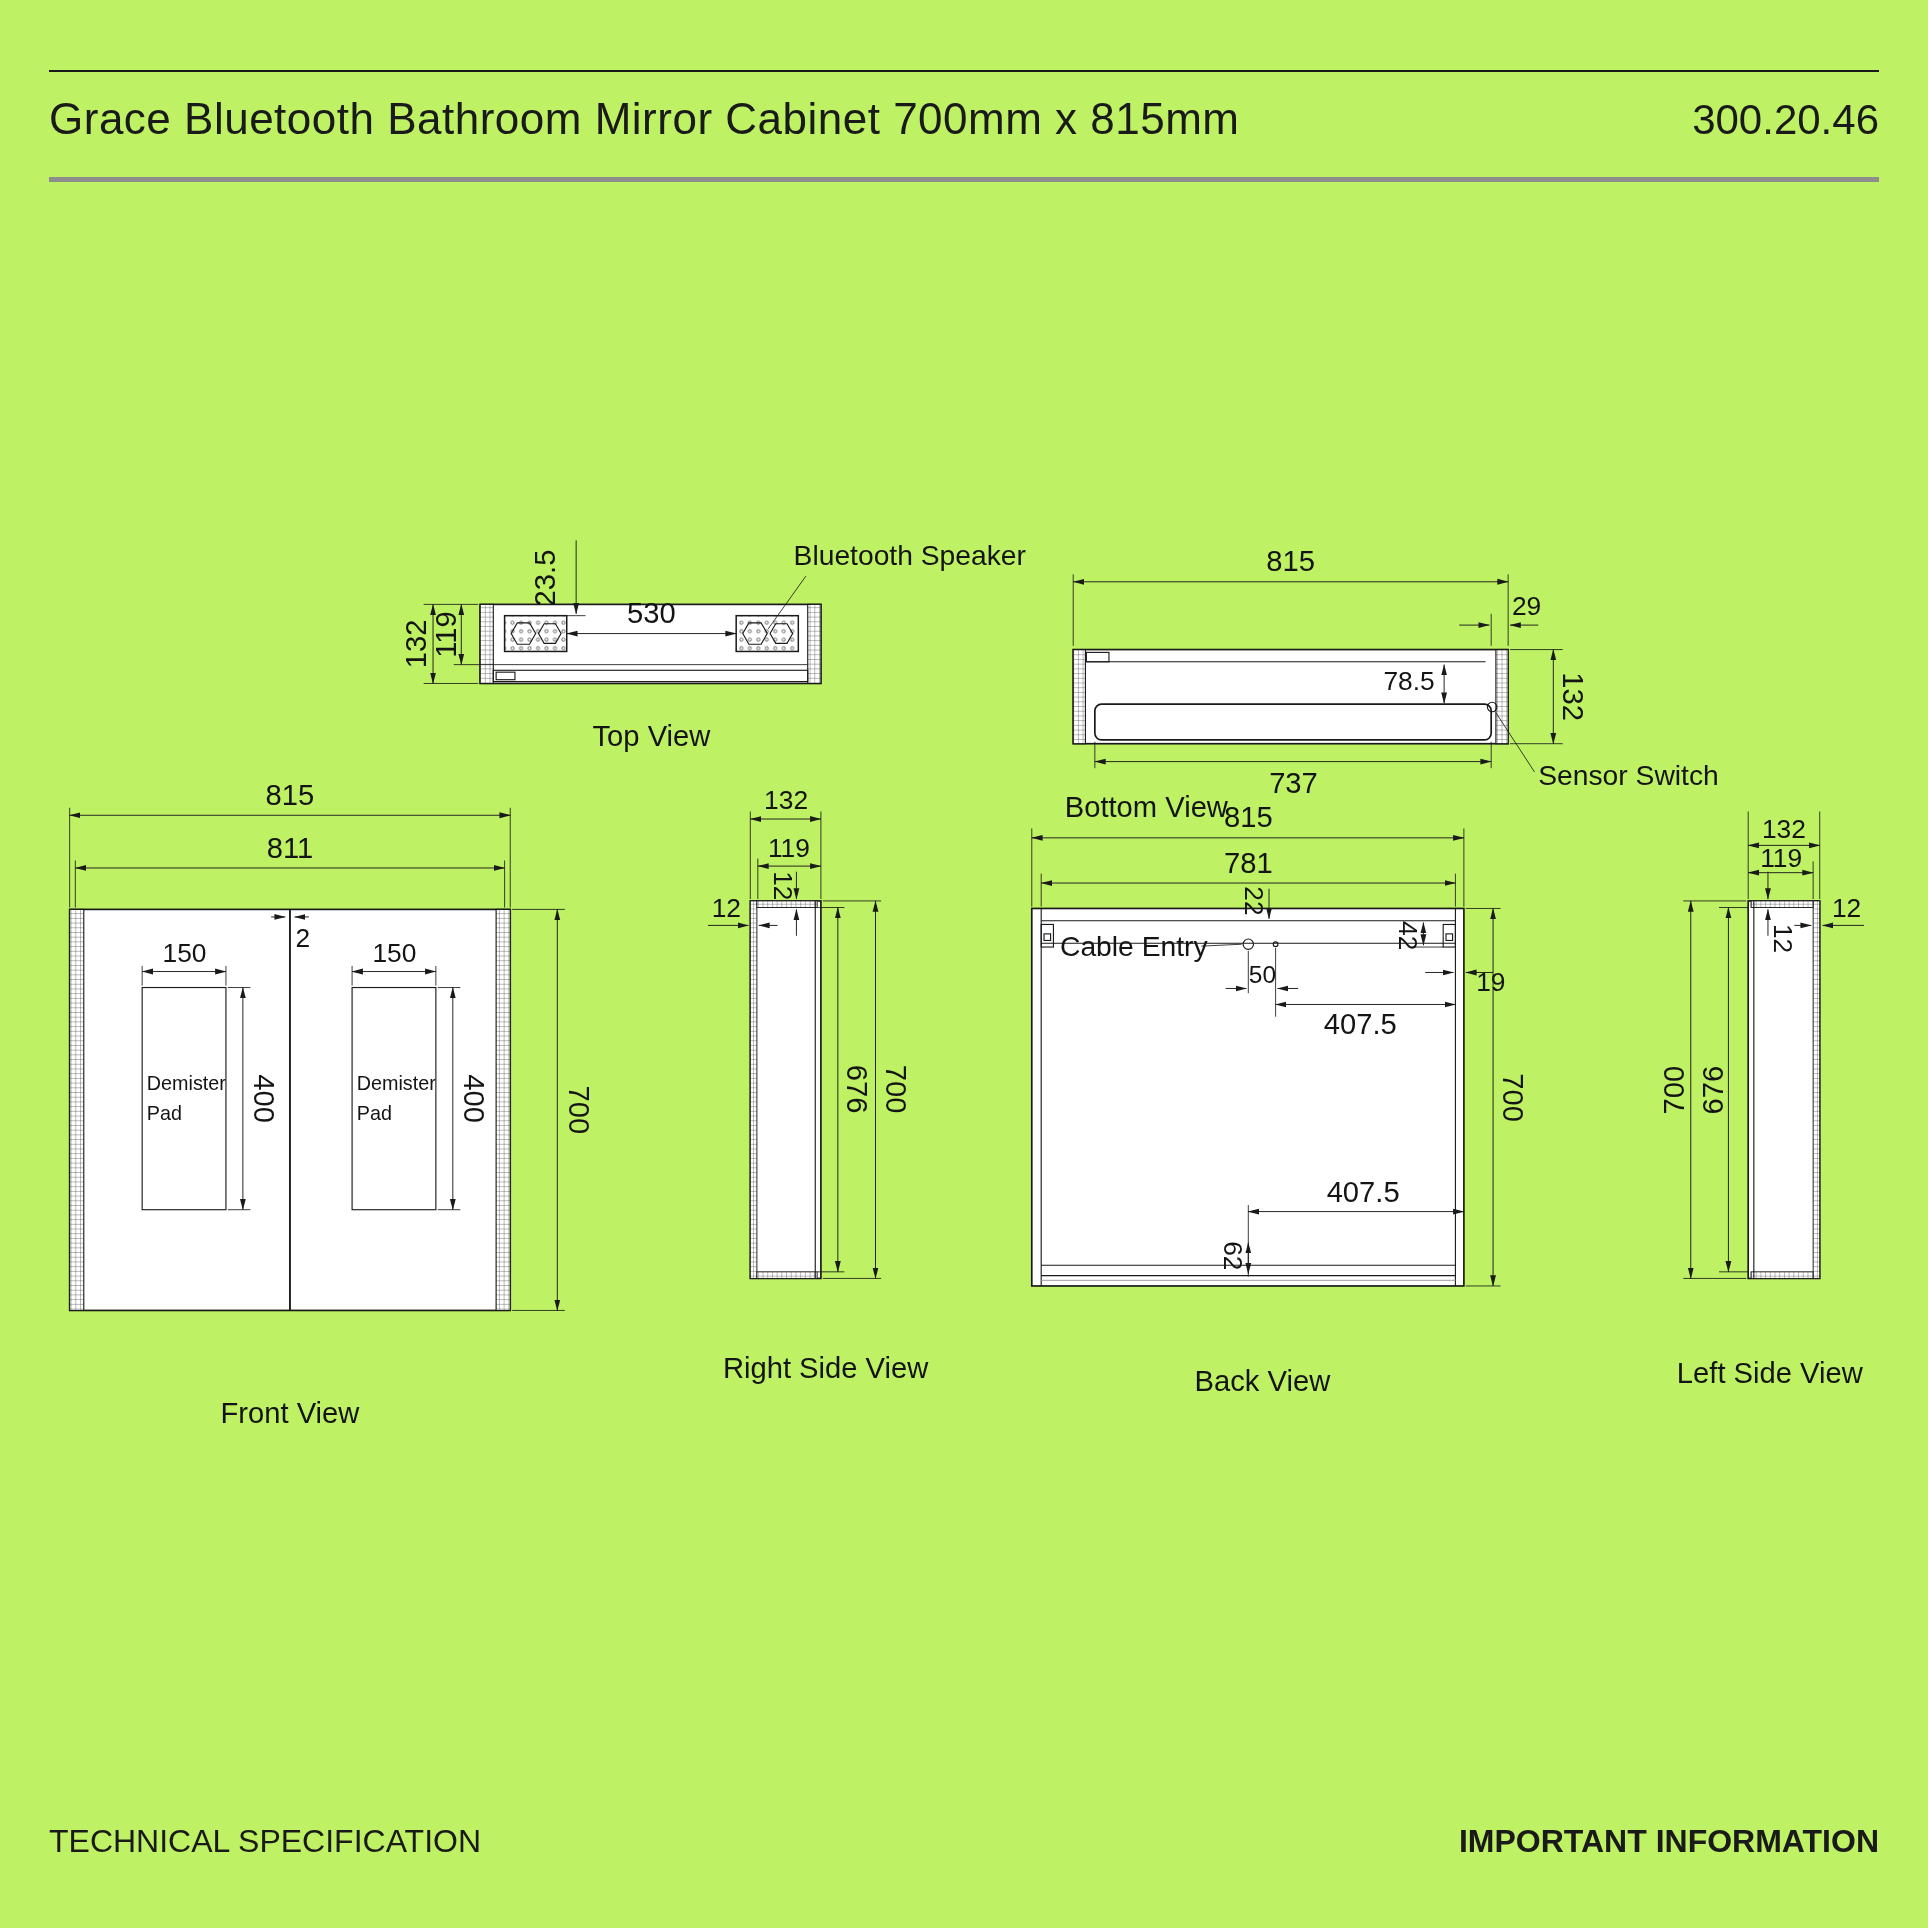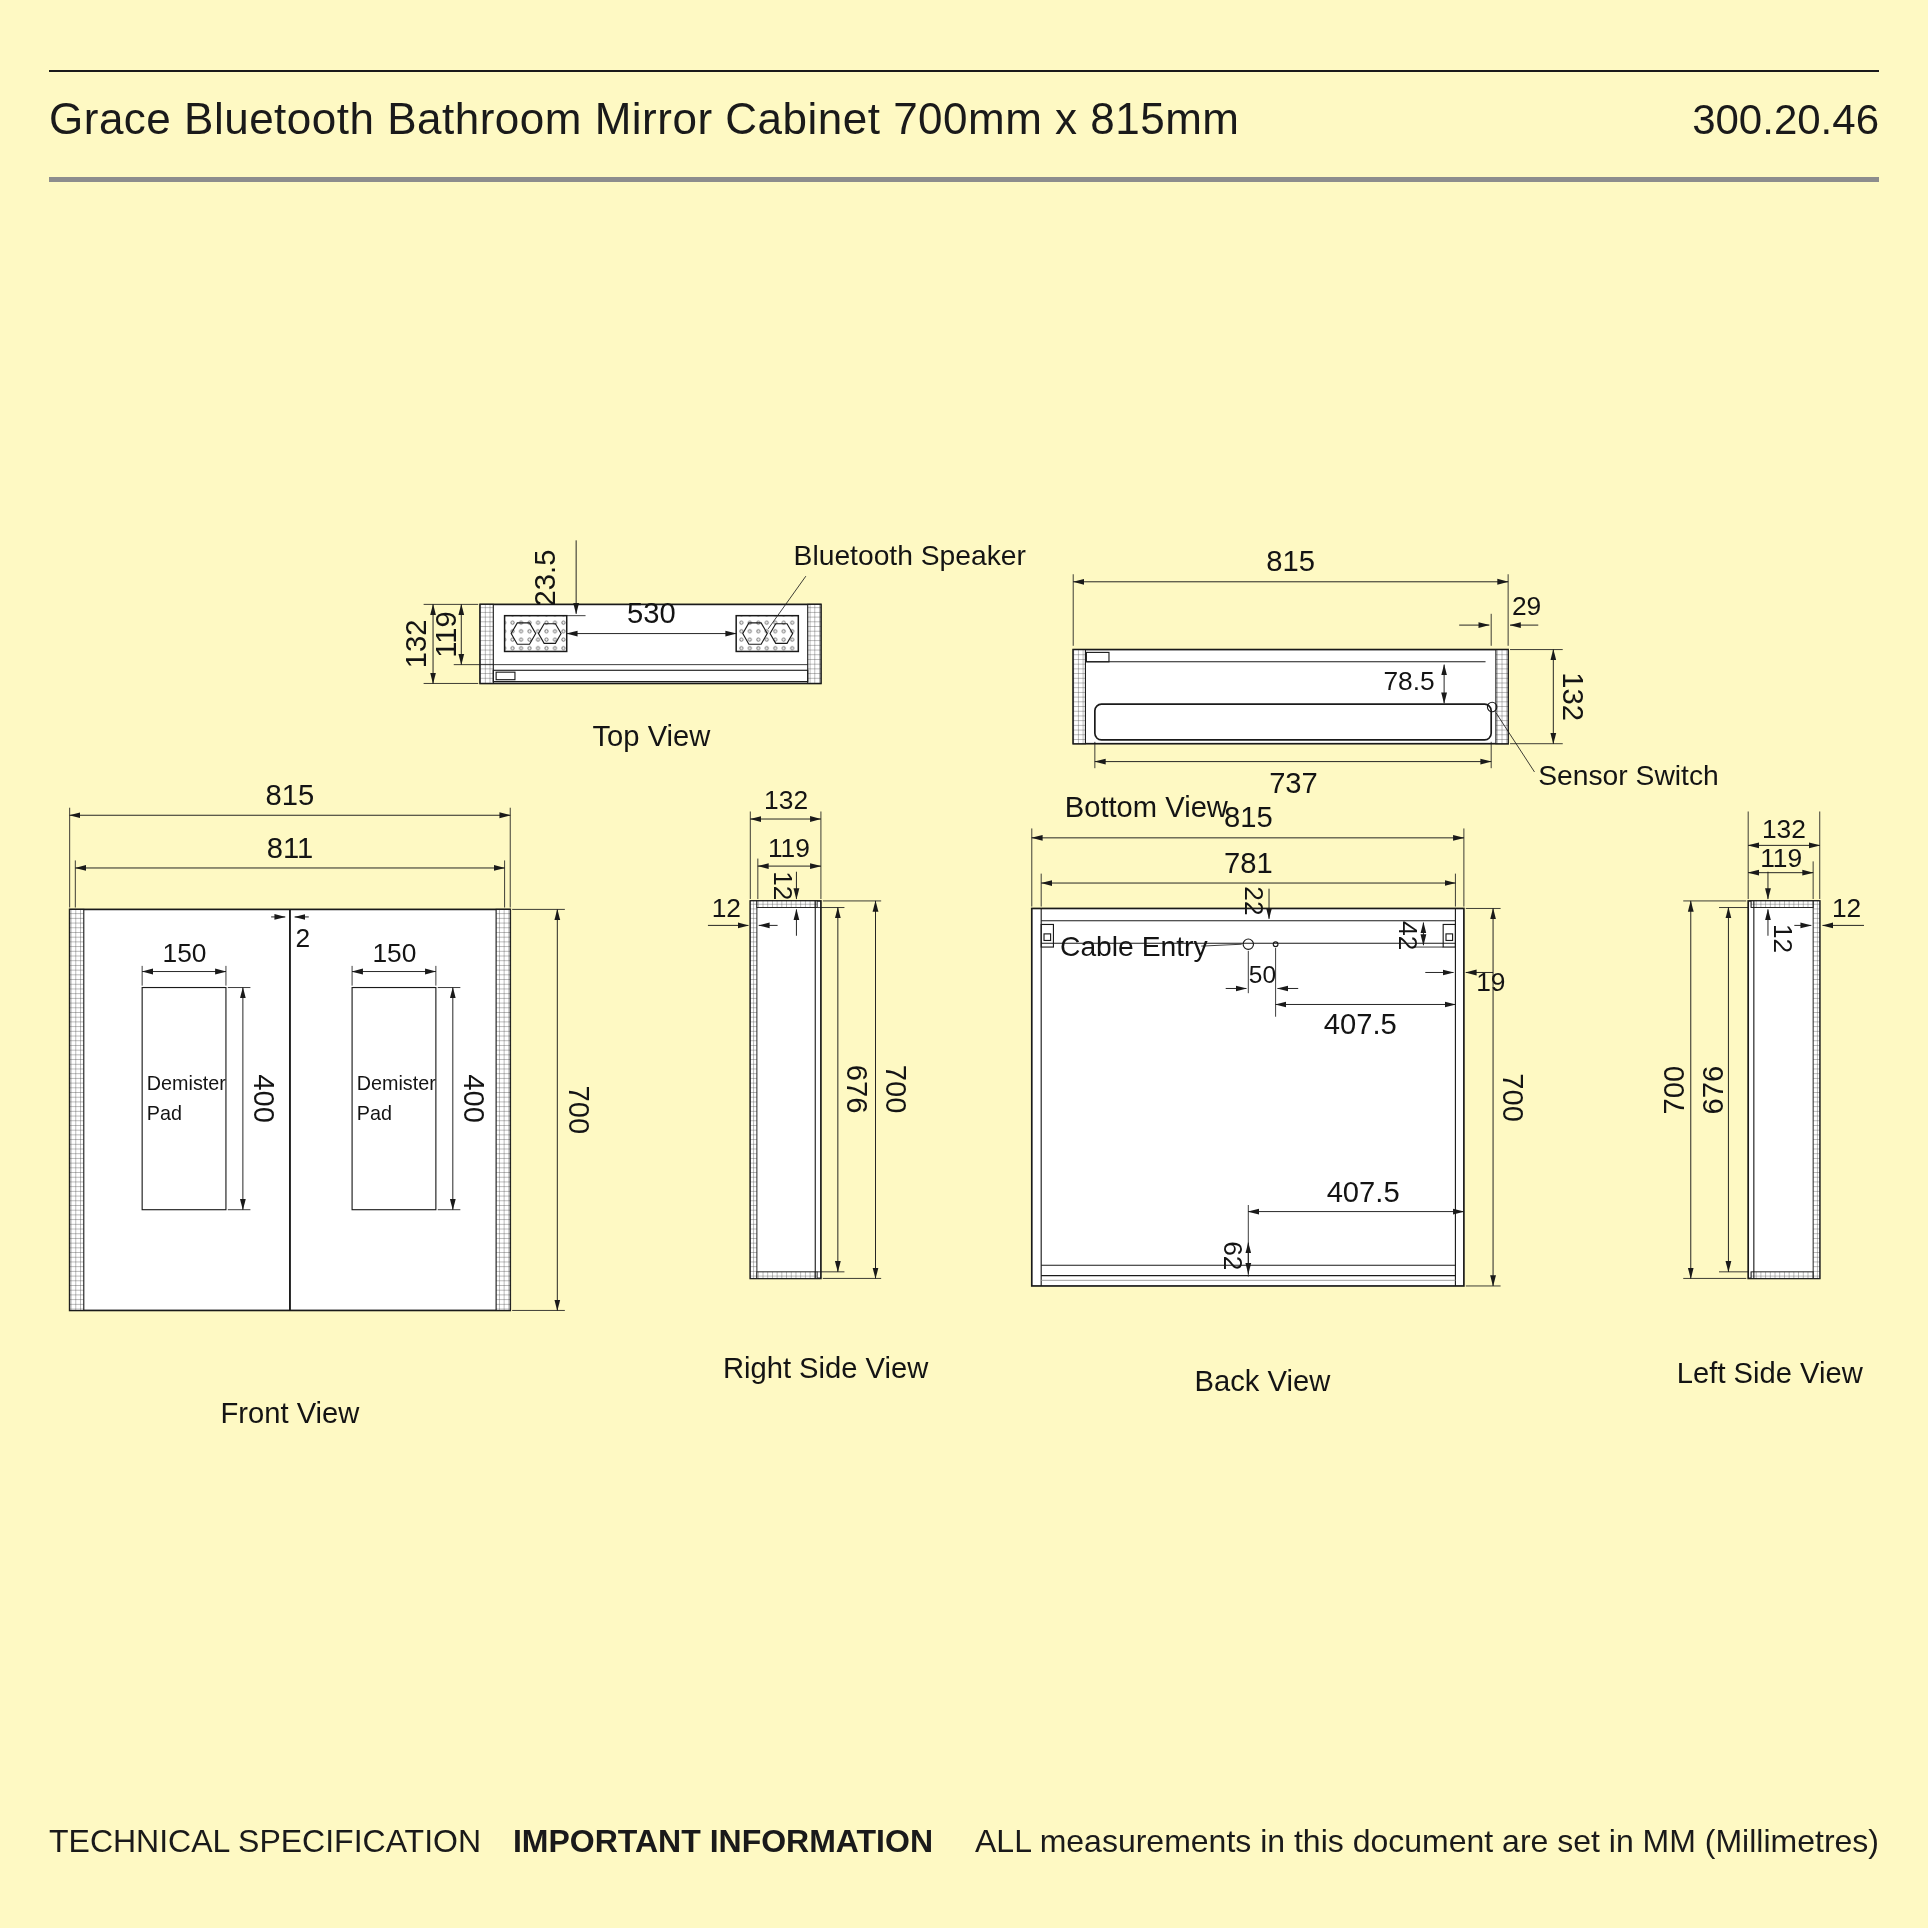--- a/index.html
+++ b/index.html
@@ -1,16 +1,16 @@
 <!DOCTYPE html>
 <html style="font-size:15px"><head>
 <meta charset="utf-8">
 <style>
   html,body{margin:0;padding:0;background:#ffffff;}
-  .page{position:relative;width:1928px;height:1928px;background:#fef9c3;overflow:hidden;
+  .page{position:relative;width:1928px;height:1928px;background:#bef264;overflow:hidden;
         font-family:"Liberation Sans",sans-serif;color:#1a1a1a;}
   .rule-top{position:absolute;left:49px;right:49px;top:70px;height:1.9px;background:#1a1a1a;}
   .header-row{position:absolute;left:49px;right:49px;top:94px;display:flex;
               justify-content:space-between;align-items:baseline;}
   .title{font-size:44px;letter-spacing:0.5px;font-weight:400;}
   .code{font-size:42px;font-weight:400;}
   .rule-bottom{position:absolute;left:49px;right:49px;top:177px;height:4.7px;background:#8d8d8d;}
   .footer-row{position:absolute;left:49px;right:49px;top:1823px;display:flex;
               justify-content:space-between;align-items:baseline;font-size:32px;}
   .footer-right{display:flex;gap:42px;align-items:baseline;}
@@ -287,18 +287,17 @@
         <text class="t31" text-anchor="middle" x="1830" y="1158" transform="rotate(-90 1830 1158)">676</text>
       </g>
       <text class="lbl" x="1880" y="1469" text-anchor="middle">Left Side View</text>
     </g>
   </svg>
 
   <div class="footer-row">
     <span>TECHNICAL SPECIFICATION</span>
     <span class="footer-right">
       <span class="fi-label">IMPORTANT INFORMATION</span>
-      <span>ALL measurements in this document are set in MM (Millimetres)</span>
     </span>
   </div>
 
 </div>
 
 
 </body></html>

